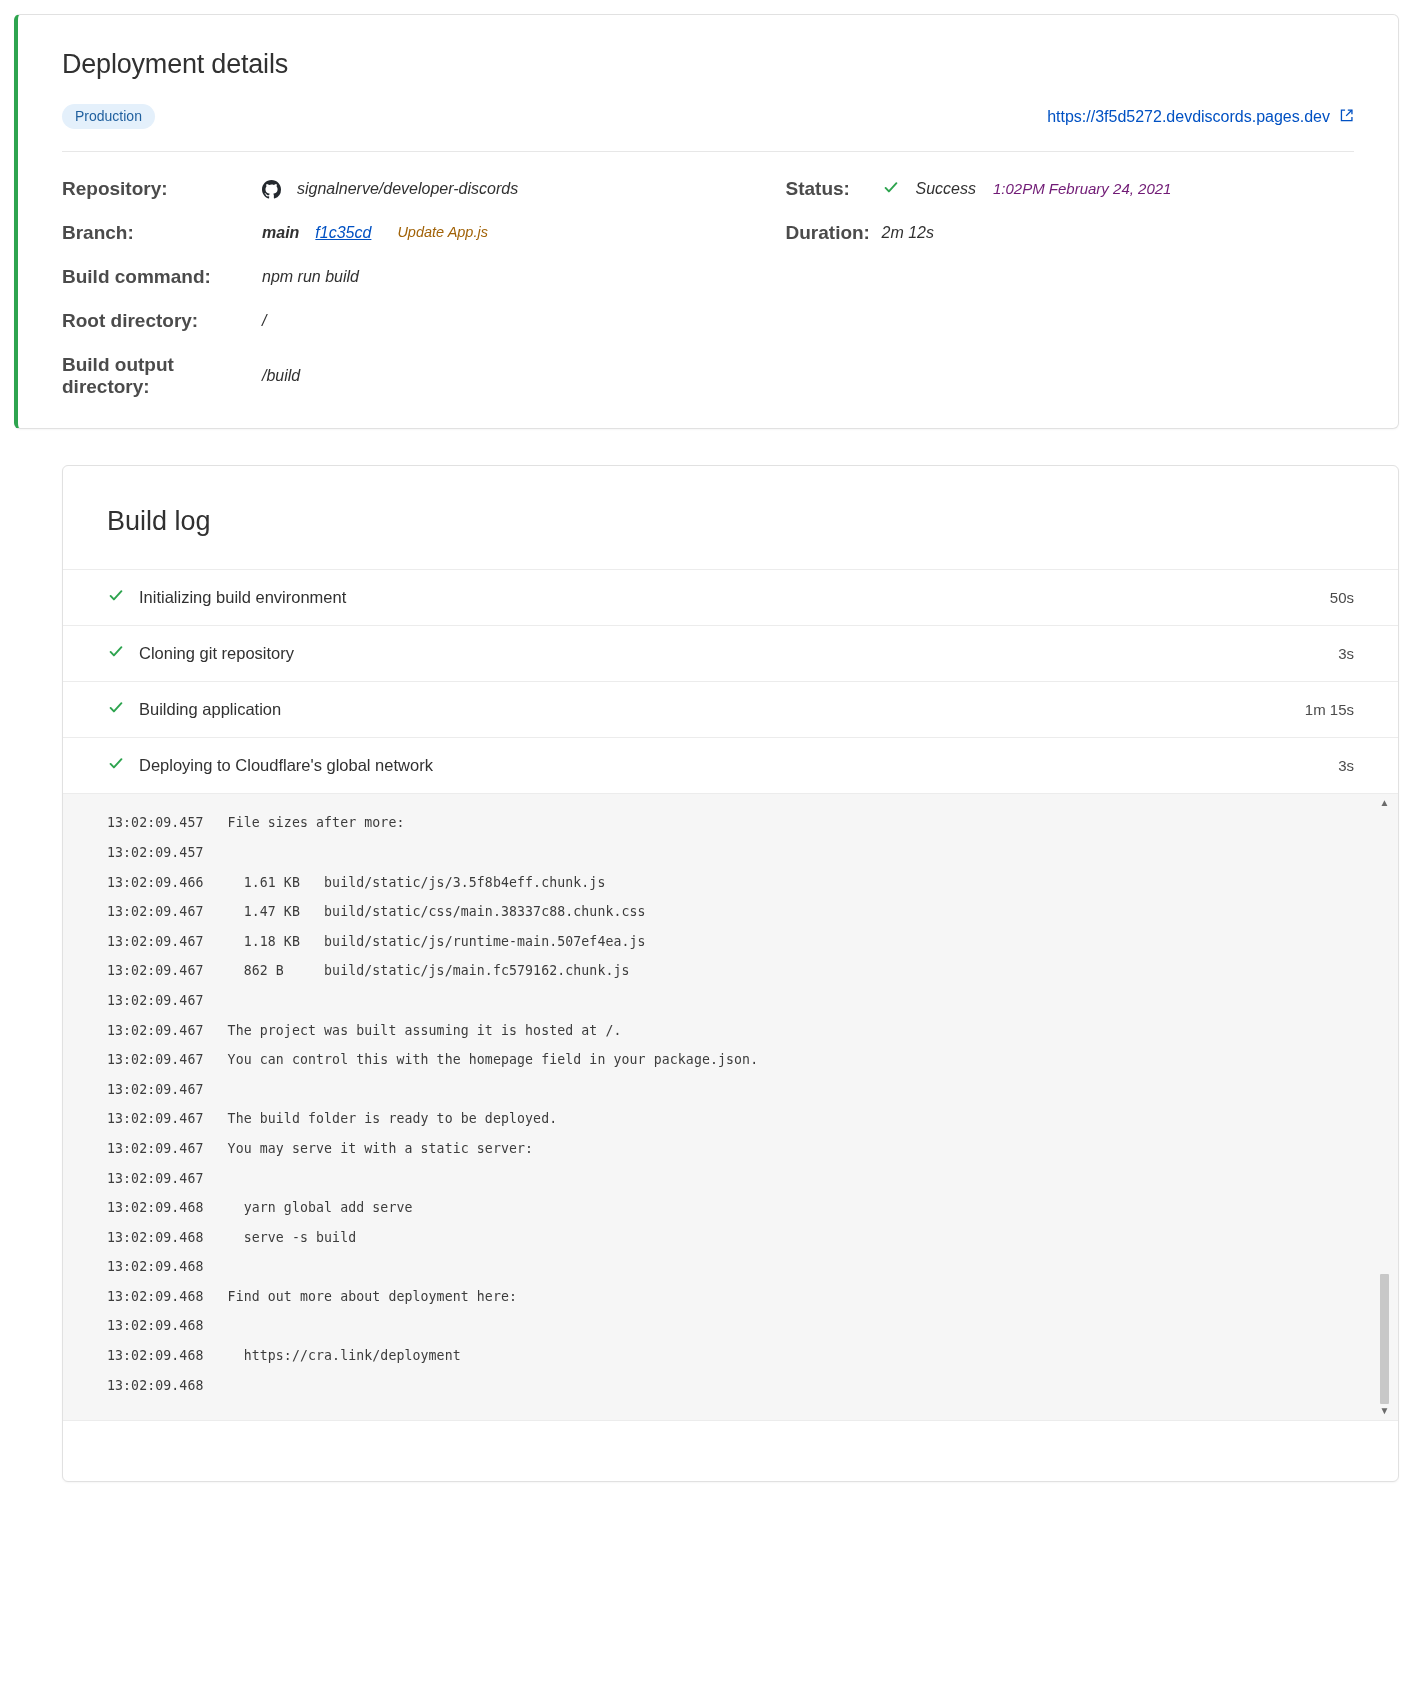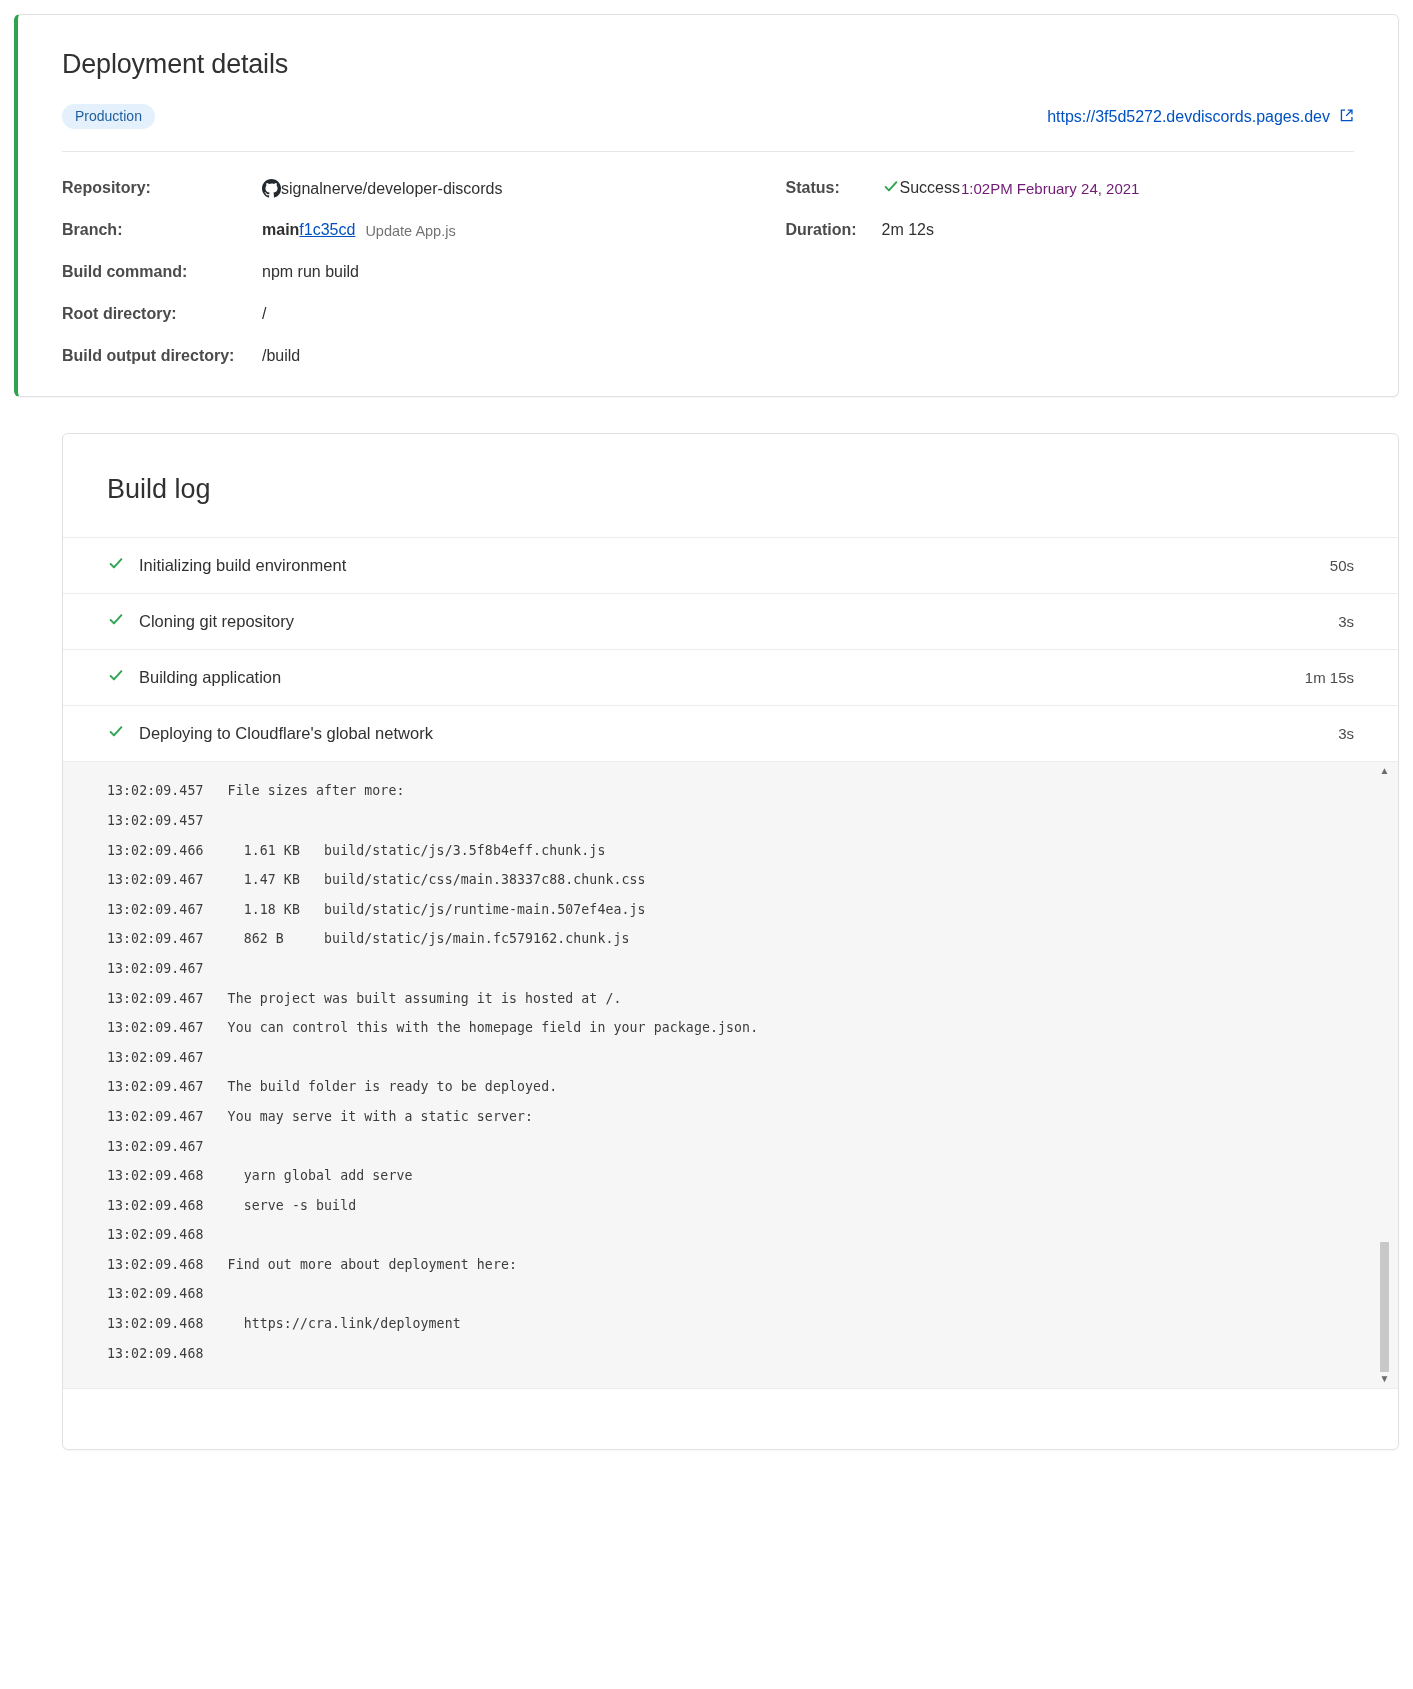--- a/index.html
+++ b/index.html
@@ -70,38 +70,39 @@
   .info-left { width: 56%; }
   .info-right { width: 44%; }
   .info-row {
     display: flex;
     align-items: center;
     margin-bottom: 22px;
     min-height: 20px;
   }
   .info-row:last-child { margin-bottom: 0; }
   .info-label {
-    font-size: 16px;
+    font-size: 19px;
     font-weight: bold;
     color: #4b4b4b;
     width: 200px;
     flex-shrink: 0;
   }
   .info-label.narrow { width: 96px; }
   .info-value {
     font-size: 16px;
     color: #313131;
     display: flex;
-    align-items: flex-end;
-    gap: 0;
+    align-items: flex-start;
+    gap: 16px;
+    font-style: italic;
   }
   .gh-icon { width: 19px; height: 19px; display: inline-block; }
   .branch-name { font-weight: bold; font-size: 16px; }
   .commit-hash { color: #0051c3; font-size: 16px; }
-  .commit-msg { color: #737373; font-size: 14.5px; margin-left: 10px; }
+  .commit-msg { color: #a16207; font-size: 14.5px; margin-left: 10px; }
   .check-green { color: #2ea44f; font-size: 18px; line-height: 1; font-weight: bold; }
   .status-text { font-size: 16px; }
   .status-time { font-size: 15px; color: #701a75; margin-left: 1px; }
 
   
   .card-log {
     margin-top: 36px;
     padding: 0 0 60px 0;
     overflow: hidden;
     margin-left: 48px;

